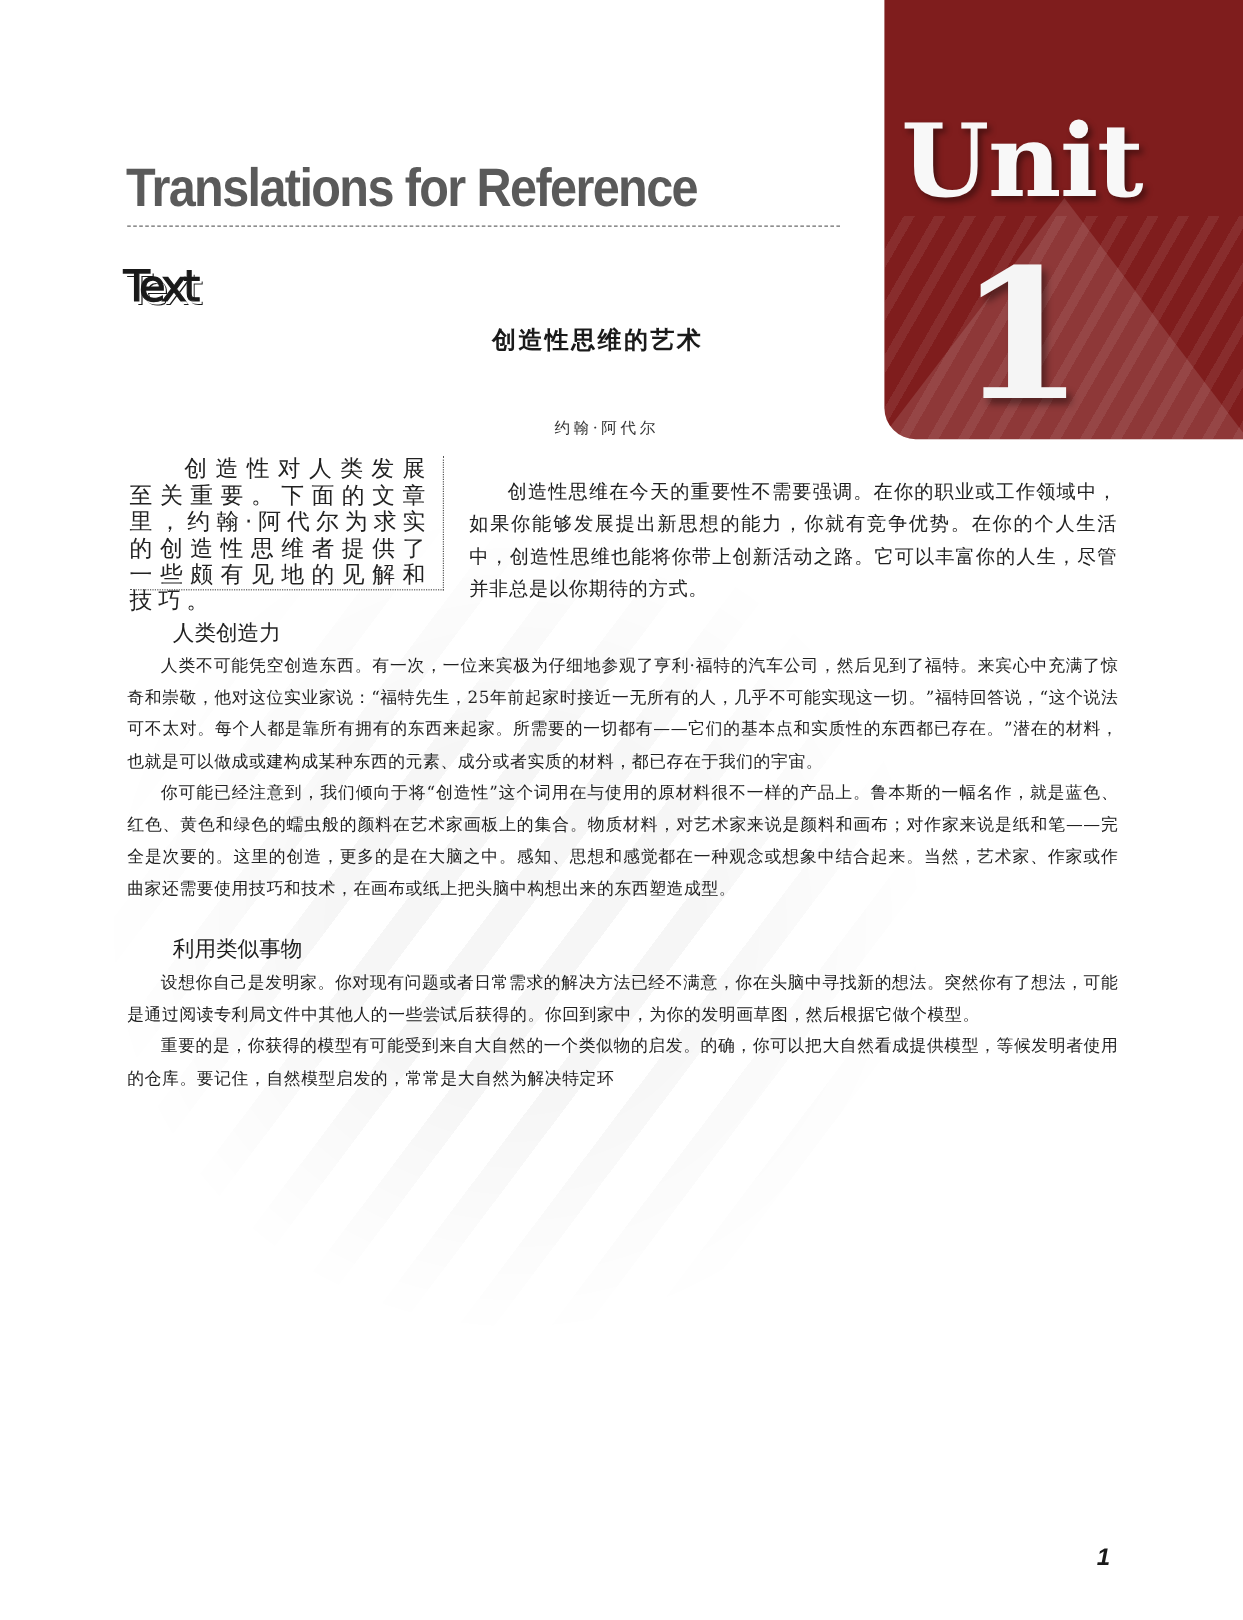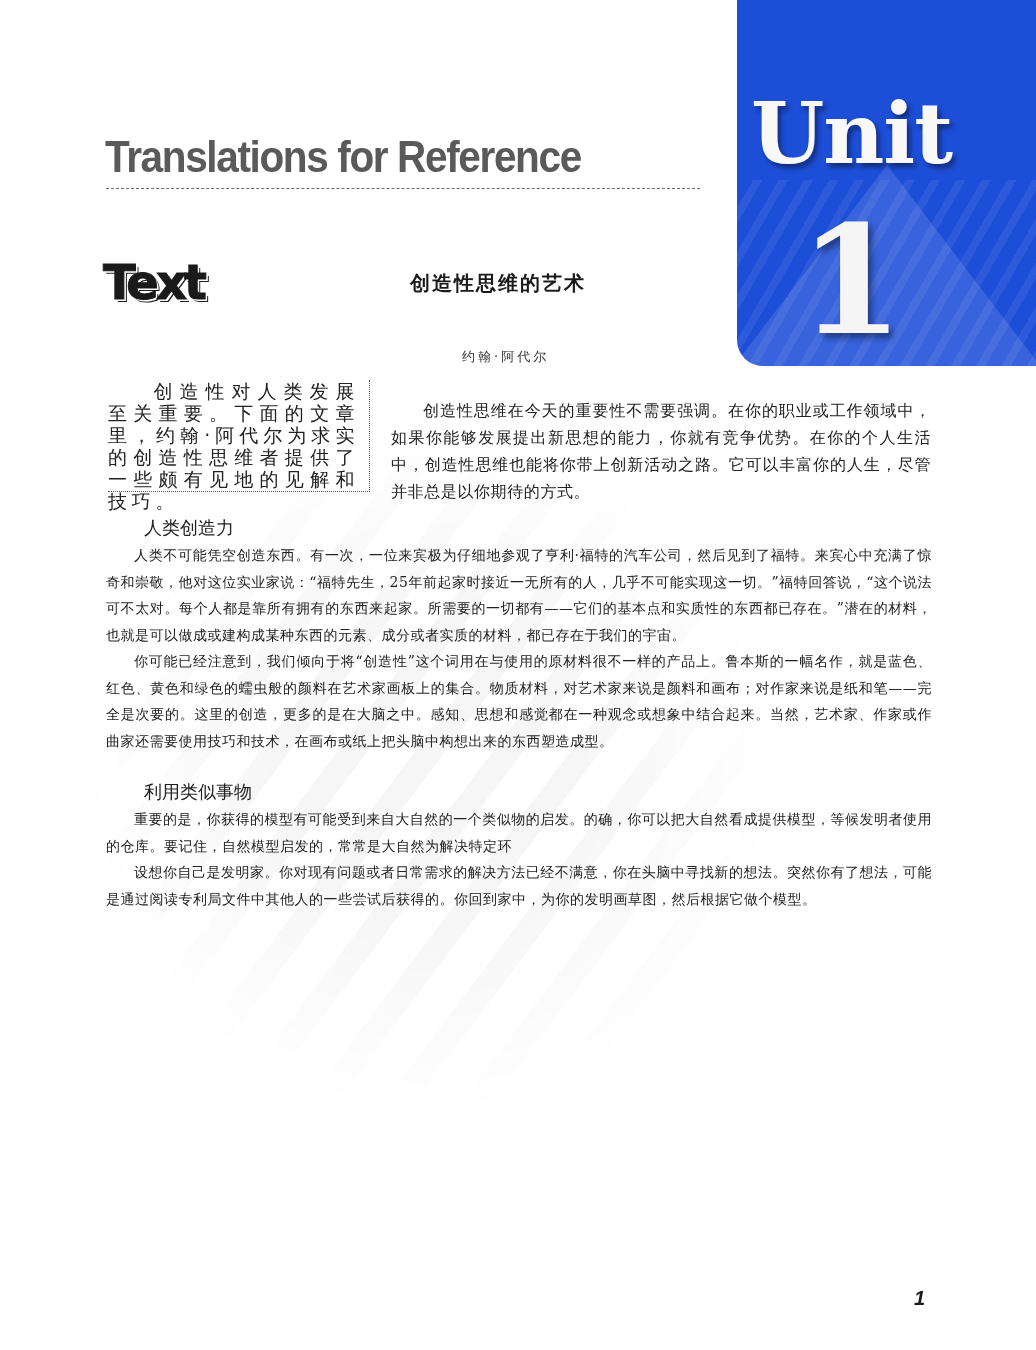--- a/index.html
+++ b/index.html
@@ -12,21 +12,21 @@
       background: repeating-linear-gradient(135deg, rgba(0,0,0,0) 0px, rgba(0,0,0,0) 38px, rgba(0,0,0,0.035) 38px, rgba(0,0,0,0.035) 62px);
       transform: rotate(-8deg);
       pointer-events: none;
       -webkit-mask-image: radial-gradient(ellipse at center, #000 30%, transparent 70%);
       mask-image: radial-gradient(ellipse at center, #000 30%, transparent 70%);
     }
 
     
     .unit-block {
       position: absolute; left: 737px; top: 0; width: 299px; height: 366px;
-      background: #1d4ed8;
+      background: #7f1d1d;
       border-bottom-left-radius: 26px;
       overflow: hidden;
     }
     .unit-block .tri {
       position: absolute; left: -10px; top: 165px; width: 0; height: 0;
       border-left: 160px solid transparent; border-right: 160px solid transparent;
       border-bottom: 210px solid rgba(255,255,255,0.12);
       transform: scaleX(1.0);
     }
     .unit-block .stripes {
@@ -53,26 +53,25 @@
       color: #5a5a5a; letter-spacing: -1.5px;
       transform: scaleX(0.9); transform-origin: left center;
       line-height: 1.1;
     }
     .dash-line {
       position: absolute; left: 106px; top: 188px; width: 594px; height: 0;
       border-top: 1.5px dashed #6a6a6a;
     }
     .text-badge {
       position: absolute; left: 103px; top: 222px;
-      font-family: "DejaVu Sans", sans-serif; font-weight: bold; font-size: 48px;
+      font-family: "DejaVu Sans", sans-serif; font-weight: normal; font-size: 36px;
       color: #1a1a1a; letter-spacing: -3px;
       -webkit-text-stroke: 1px #1a1a1a;
       text-shadow: 2px 2px 0 #fff, 3px 3px 0 #1a1a1a;
       line-height: 1;
-      margin-top: 36px;
     }
     .article-title {
       position: absolute; left: 410px; top: 270px;
       font-family: "DejaVu Sans", sans-serif; font-weight: bold; font-size: 20px;
       color: #1a1a1a; letter-spacing: 2px;
     }
     .article-author {
       position: absolute; left: 462px; top: 316px;
       font-family: "DejaVu Serif", serif; font-size: 13px; color: #333;
       letter-spacing: 3px;
@@ -144,18 +143,18 @@
 
 <div class="body">
   <div class="section">
     <div class="section-heading">人类创造力</div>
     <p class="para">人类不可能凭空创造东西。有一次，一位来宾极为仔细地参观了亨利·福特的汽车公司，然后见到了福特。来宾心中充满了惊奇和崇敬，他对这位实业家说：“福特先生，25年前起家时接近一无所有的人，几乎不可能实现这一切。”福特回答说，“这个说法可不太对。每个人都是靠所有拥有的东西来起家。所需要的一切都有——它们的基本点和实质性的东西都已存在。”潜在的材料，也就是可以做成或建构成某种东西的元素、成分或者实质的材料，都已存在于我们的宇宙。</p>
     <p class="para">你可能已经注意到，我们倾向于将“创造性”这个词用在与使用的原材料很不一样的产品上。鲁本斯的一幅名作，就是蓝色、红色、黄色和绿色的蠕虫般的颜料在艺术家画板上的集合。物质材料，对艺术家来说是颜料和画布；对作家来说是纸和笔——完全是次要的。这里的创造，更多的是在大脑之中。感知、思想和感觉都在一种观念或想象中结合起来。当然，艺术家、作家或作曲家还需要使用技巧和技术，在画布或纸上把头脑中构想出来的东西塑造成型。</p>
   </div>
   <div class="gap"></div>
   <div class="section">
     <div class="section-heading">利用类似事物</div>
+    <p class="para">设想你自己是发明家。你对现有问题或者日常需求的解决方法已经不满意，你在头脑中寻找新的想法。突然你有了想法，可能是通过阅读专利局文件中其他人的一些尝试后获得的。你回到家中，为你的发明画草图，然后根据它做个模型。</p>
     <p class="para">重要的是，你获得的模型有可能受到来自大自然的一个类似物的启发。的确，你可以把大自然看成提供模型，等候发明者使用的仓库。要记住，自然模型启发的，常常是大自然为解决特定环</p>
-    <p class="para">设想你自己是发明家。你对现有问题或者日常需求的解决方法已经不满意，你在头脑中寻找新的想法。突然你有了想法，可能是通过阅读专利局文件中其他人的一些尝试后获得的。你回到家中，为你的发明画草图，然后根据它做个模型。</p>
   </div>
 </div>
 
 <div class="page-number">1</div>
 
 </body></html>

